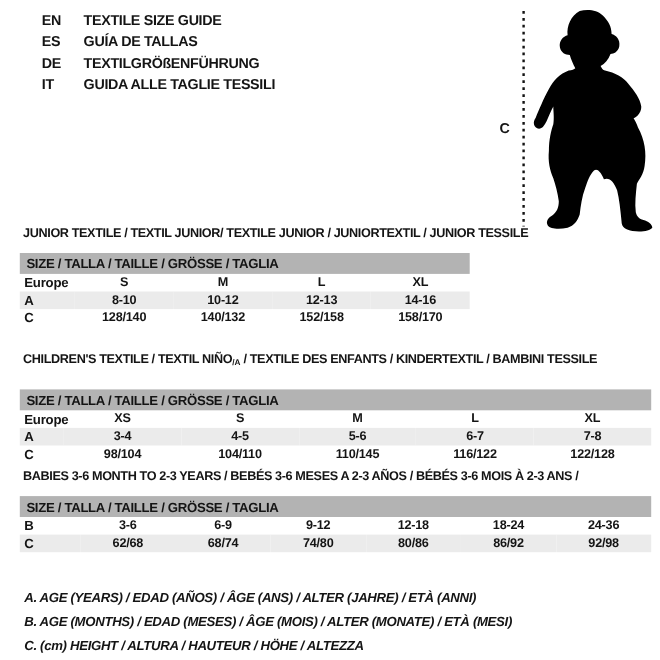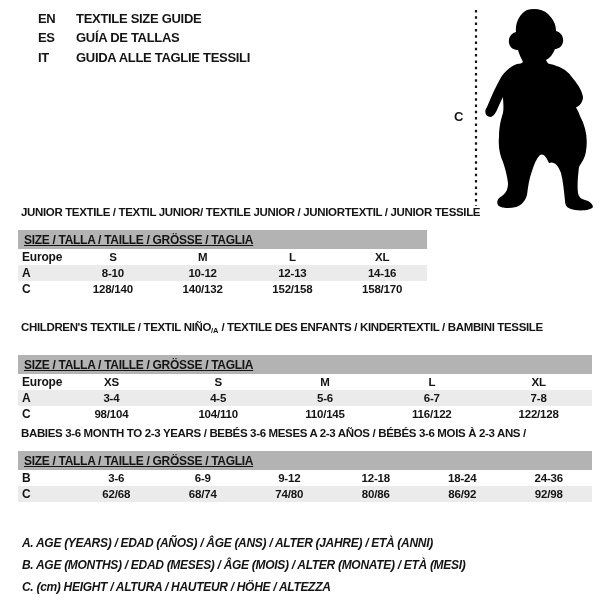--- a/index.html
+++ b/index.html
@@ -31,21 +31,21 @@
   }
   .ss { font-size:7.5px; vertical-align:-2px; letter-spacing:0; }
 
   .s1 .sizes-table { margin-top:11px; }
   .s2 .sizes-table { margin-top:17px; }
   .s3 .sizes-table { margin-top:11px; }
 
   table.sizes-table { border-collapse:collapse; table-layout:fixed; width:100%; }
   .sizes-table th {
     background:#b3b3b3; text-align:left; font-size:12px; font-weight:700;
-    letter-spacing:-0.3px; height:19px; padding:0 0 0 6px; white-space:nowrap;text-decoration:underline;
+    letter-spacing:-0.3px; height:19px; padding:0 0 0 6px; white-space:nowrap;
   }
   .sizes-table td {
     font-size:11.5px; font-weight:700; letter-spacing:-0.2px;
     text-align:center; height:16px; padding:0; vertical-align:middle;margin-top:20px;
   }
   .sizes-table td.rl { text-align:left; padding-left:4px; font-size:12px; }
   .sizes-table tr.alt { background:#ebebeb; }
 
   
   .notes { position:absolute; left:22px; top:532px; }
@@ -53,20 +53,23 @@
 </style>
 </head>
 <body>
 
 <div class="langs">
   <div class="lang-row">
     <span class="lang-code">EN</span><span>TEXTILE SIZE GUIDE</span>
   </div>
   <div class="lang-row">
     <span class="lang-code">ES</span><span>GUÍA DE TALLAS</span>
+  </div>
+  <div class="lang-row">
+    <span class="lang-code">DE</span><span>TEXTILGRÖßENFÜHRUNG</span>
   </div>
   <div class="lang-row">
     <span class="lang-code">IT</span><span>GUIDA ALLE TAGLIE TESSILI</span>
   </div>
 </div>
 
 <div class="figure">
   <svg viewBox="0 0 150 212" width="150" height="212" xmlns="http://www.w3.org/2000/svg">
     <line x1="26" y1="6" x2="26" y2="202" stroke="#141414" stroke-width="2.2" stroke-dasharray="2.5 3.8"></line>
     <text x="4" y="117" class="fig-c">C</text>

